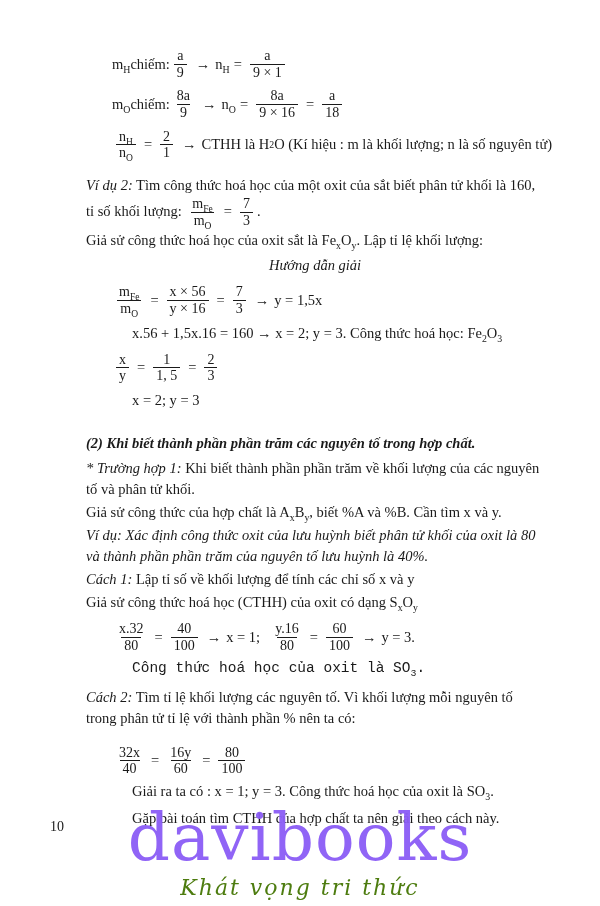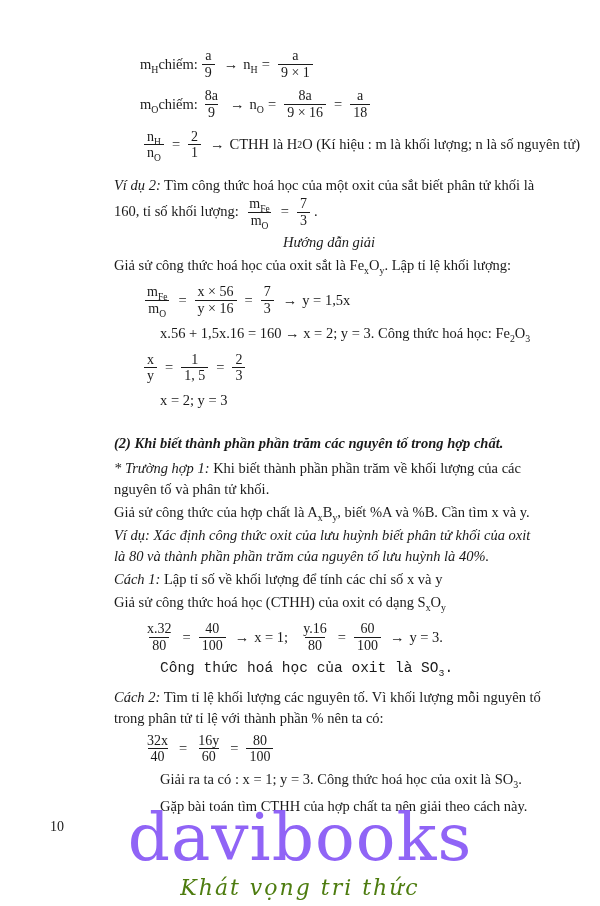--- a/index.html
+++ b/index.html
@@ -11,21 +11,21 @@
     width: 600px;
     height: 906px;
     position: relative;
     font-family: "Liberation Serif", serif;
     color: #1a1a1a;
     overflow: hidden;
   }
   .page {
     position: absolute;
     inset: 0;
-    padding: 48px 56px 0 114px;
+    padding: 48px 56px 0 86px;
     box-sizing: border-box;
   }
   .line {
     font-size: 14.5px;
     line-height: 1.45;
     margin: 0 0 2px 0;
   }
   .indent { padding-left: 26px; }
   .indent2 { padding-left: 46px; }
   .center { text-align: center; }
@@ -167,25 +167,25 @@
   <div class="line">
     <span class="italic">Ví dụ 2:</span><span> Tìm công thức hoá học của một oxit của sắt biết phân tử khối là 160, tỉ số khối lượng: </span><span class="frac">
       <span class="num"><span>m</span><sub>Fe</sub></span>
       <span class="den"><span>m</span><sub>O</sub></span>
     </span><span class="op">=</span><span class="frac">
       <span class="num">7</span>
       <span class="den">3</span>
     </span><span>.</span>
   </div>
 
+  <div class="line">
+    <span>Giả sử công thức hoá học của oxit sắt là Fe</span><sub>x</sub><span>O</span><sub>y</sub><span>. Lập tỉ lệ khối lượng:</span>
+  </div>
+
   <div class="line center italic" style="margin-top:4px;">Hướng dẫn giải</div>
-
-  <div class="line">
-    <span>Giả sử công thức hoá học của oxit sắt là Fe</span><sub>x</sub><span>O</span><sub>y</sub><span>. Lập tỉ lệ khối lượng:</span>
-  </div>
 
   <div class="spacer-sm"></div>
 
   <div class="line indent">
     <span class="eq">
       <span class="frac">
         <span class="num"><span>m</span><sub>Fe</sub></span>
         <span class="den"><span>m</span><sub>O</sub></span>
       </span>
       <span class="op">=</span>
@@ -285,21 +285,21 @@
   <div class="line indent2" style="margin-top:4px;font-family:Liberation Mono, monospace;">
     <span>Công thức hoá học của oxit là  SO</span><sub>3</sub><span>.</span>
   </div>
 
   <div class="spacer-sm"></div>
 
   <div class="line">
     <span class="italic">Cách 2:</span><span> Tìm tỉ lệ khối lượng các nguyên tố. Vì khối lượng mỗi nguyên tố trong phân tử tỉ lệ với thành phần % nên ta có:</span>
   </div>
 
-  <div class="line indent" style="margin-top:4px;font-family:Liberation Serif, serif;">
+  <div class="line indent" style="margin-top:16px;font-family:Liberation Serif, serif;">
     <span class="eq">
       <span class="frac">
         <span class="num">32x</span>
         <span class="den">40</span>
       </span>
       <span class="op">=</span>
       <span class="frac">
         <span class="num">16y</span>
         <span class="den">60</span>
       </span>

